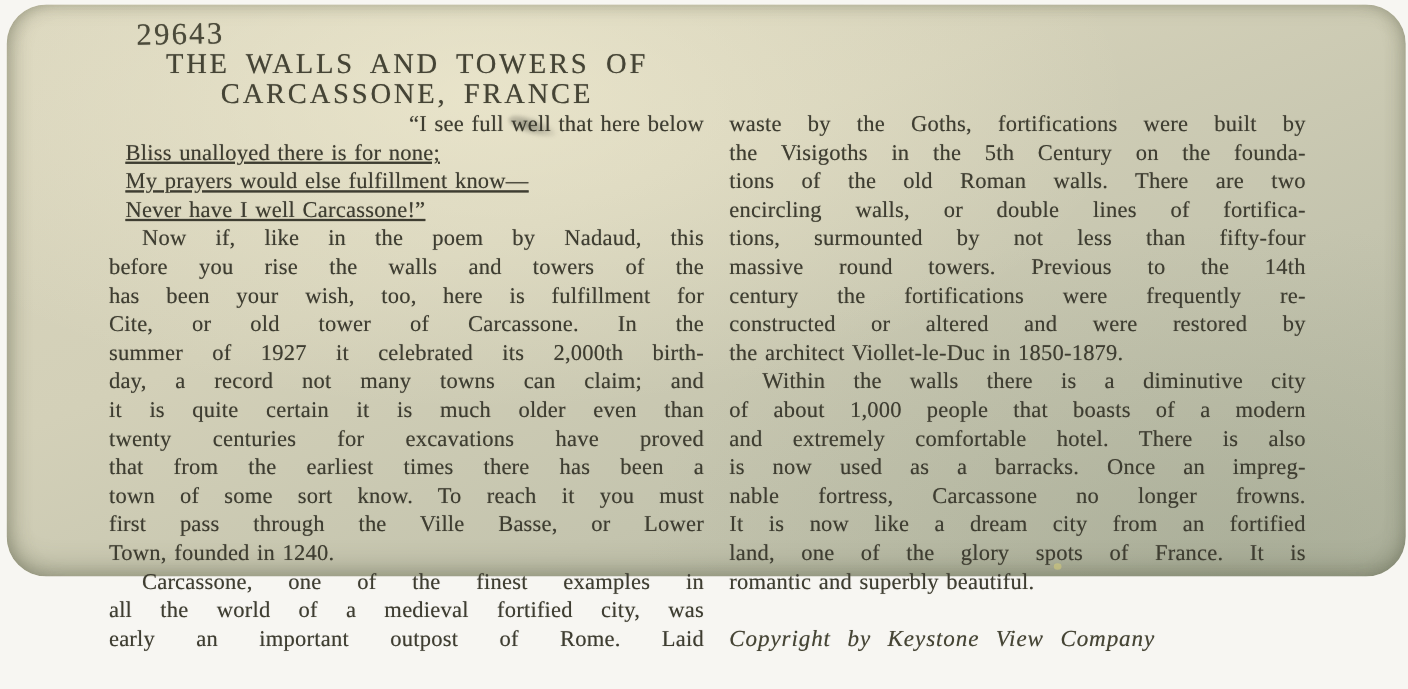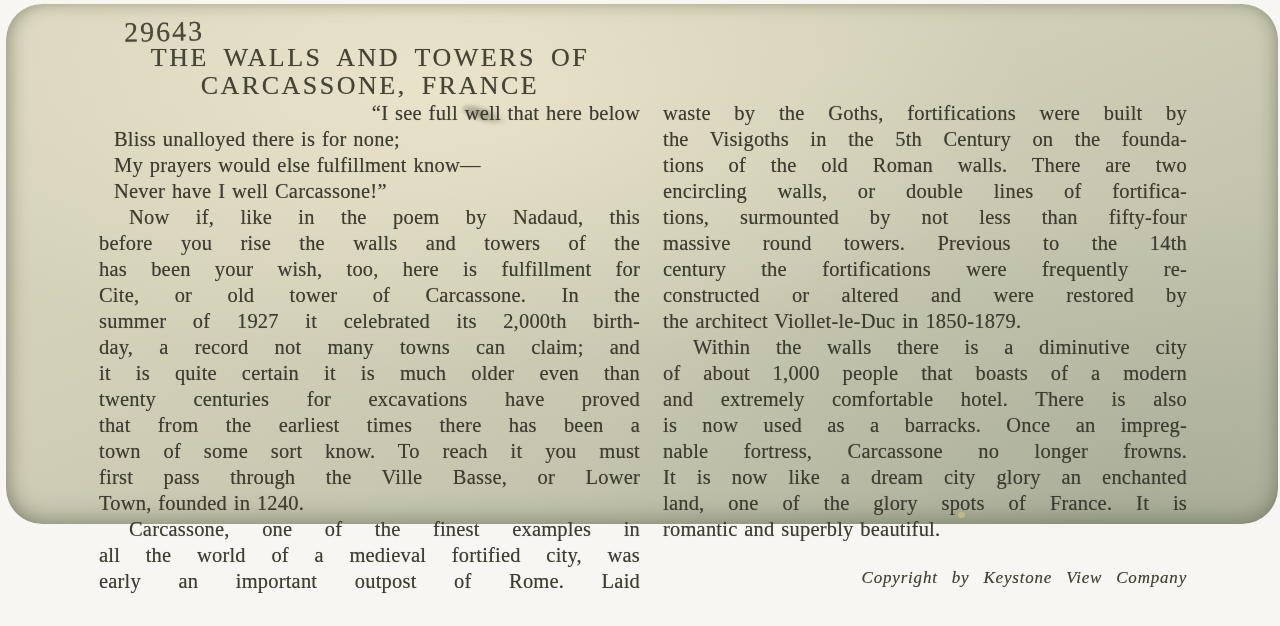--- a/index.html
+++ b/index.html
@@ -69,29 +69,29 @@
     letter-spacing: 0.2px;
     word-spacing: 1.5px;
   }
   .col-left  { left: 93px;  width: 541px; }
   .col-right { left: 657px; width: 524px; }
   .line { min-height: 26px; }
   .t-just   { text-align: justify; text-align-last: justify; }
   .t-indent { text-align: justify; text-align-last: justify; text-indent: 30px; }
   .t-end    { text-align: left; }
   .t-poem-first { text-align: right; }
-  .t-poem   { text-align: left; padding-left: 15px; }
+  .t-poem   { text-align: left; padding-left: 15px; text-decoration: underline; }
   .copyright {
     position: absolute;
     left: 657px;
     top: 564px;
     width: 524px;
-    text-align: right;
+    text-align: left;
     font-style: italic;
-    font-size: 17px;
+    font-size: 21px;
     letter-spacing: 0.8px;
     word-spacing: 9px;
     color: #454434;
   }
   .smudge {
     position: absolute;
     left: 455px;
     top: 103px;
     width: 46px;
     height: 16px;
@@ -189,21 +189,21 @@
 
         <div class="line t-just">of about 1,000 people that boasts of a modern</div>
 
         <div class="line t-just">and extremely comfortable hotel. There is also</div>
 
 
         <div class="line t-just">is now used as a barracks. Once an impreg-</div>
 
         <div class="line t-just">nable fortress, Carcassone no longer frowns.</div>
 
-        <div class="line t-just">It is now like a dream city glory an enchanted</div>
+        <div class="line t-just">It is now like a dream city from an fortified</div>
 
         <div class="line t-just">land, one of the glory spots of France. It is</div>
 
         <div class="line t-end">romantic and superbly beautiful.</div>
       </div>
 
     <div class="copyright">Copyright by Keystone View Company</div>
 
     <div class="smudge"></div>
     <div class="speck"></div>

